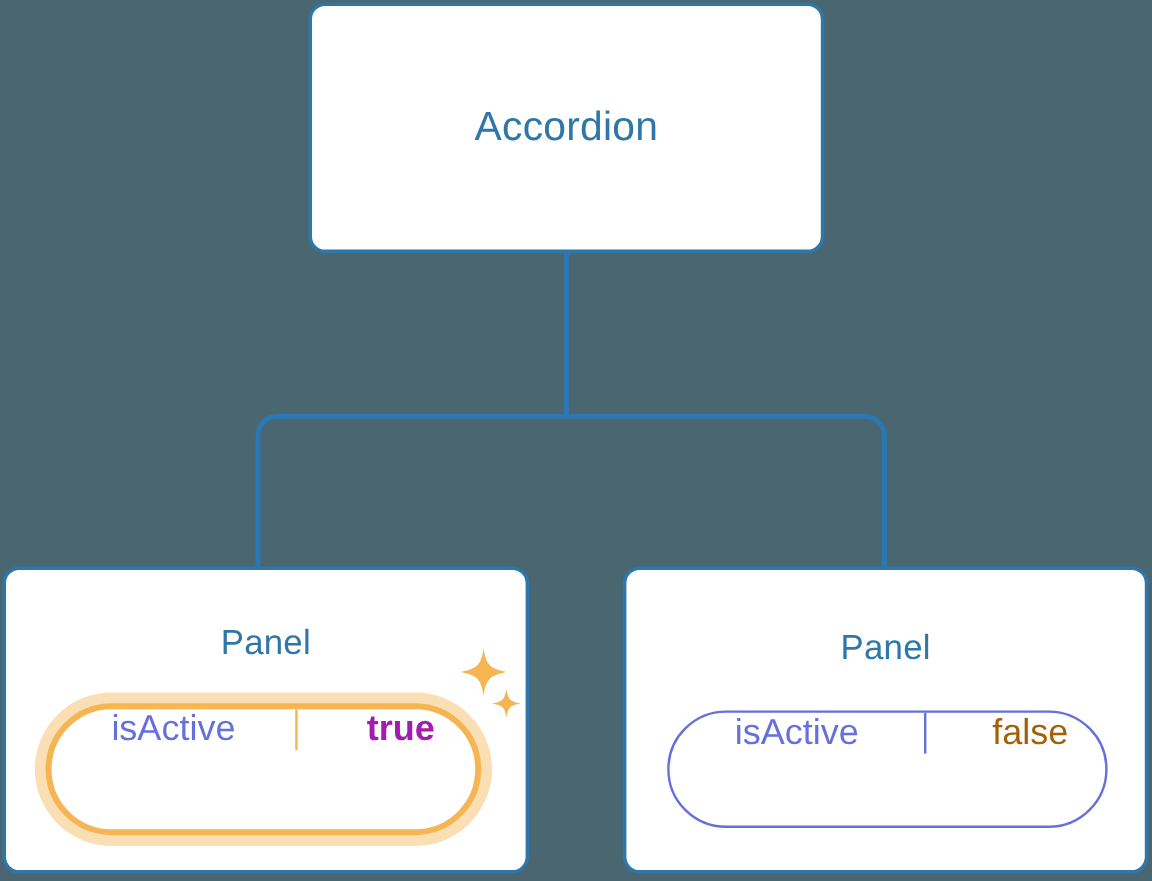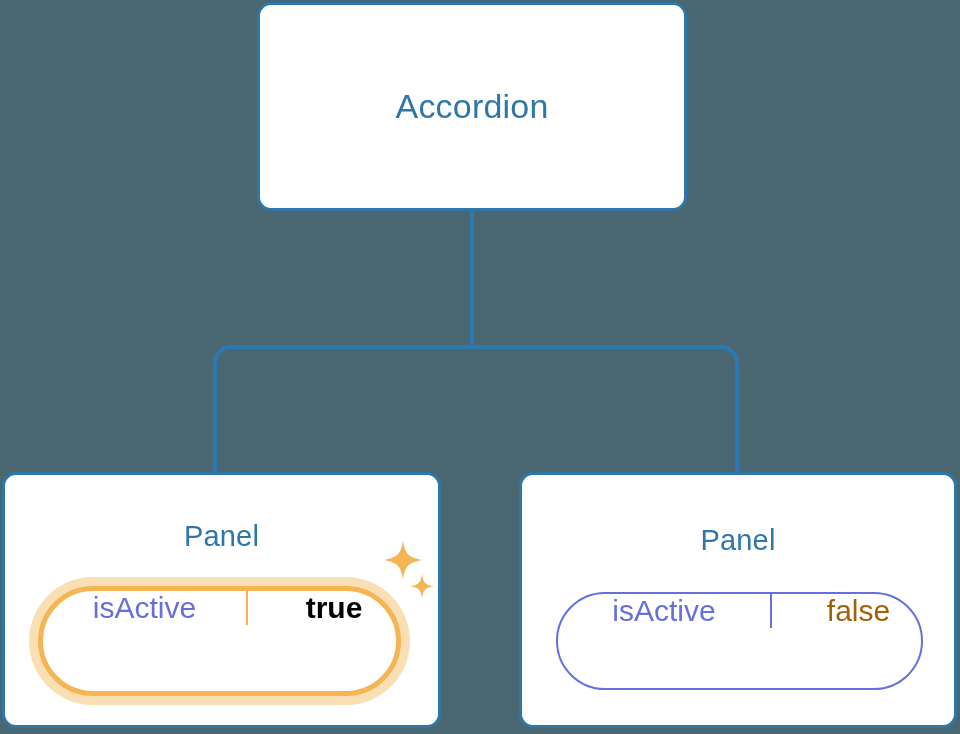--- a/index.html
+++ b/index.html
@@ -140,21 +140,21 @@
   }
   .pill.active .pill-key {
     width: 203px;
     color: #6670dd;
     font-size: 30px;
     font-weight: 400;
     border-right: 2px solid #f5b553;
   }
   .pill.active .pill-val {
     flex: 1;
-    color: #000000;
+    color: #a21caf;
     font-size: 30px;
     font-weight: 700;
   }
 
   
   #sparkles {
     position: absolute;
     left: 378px;
     top: 538px;
     width: 70px;

